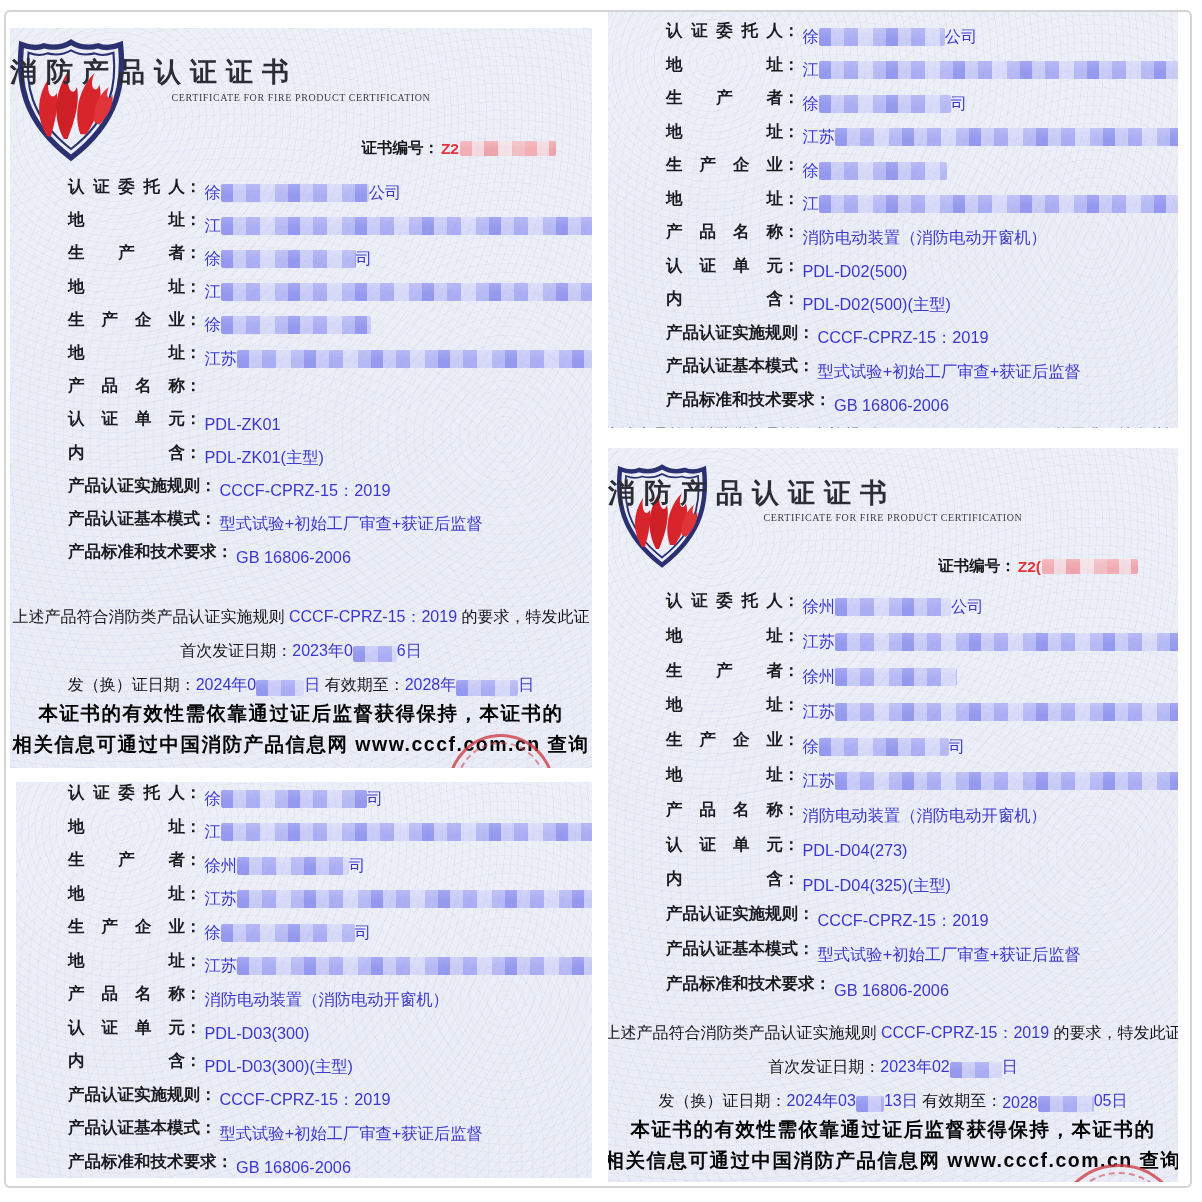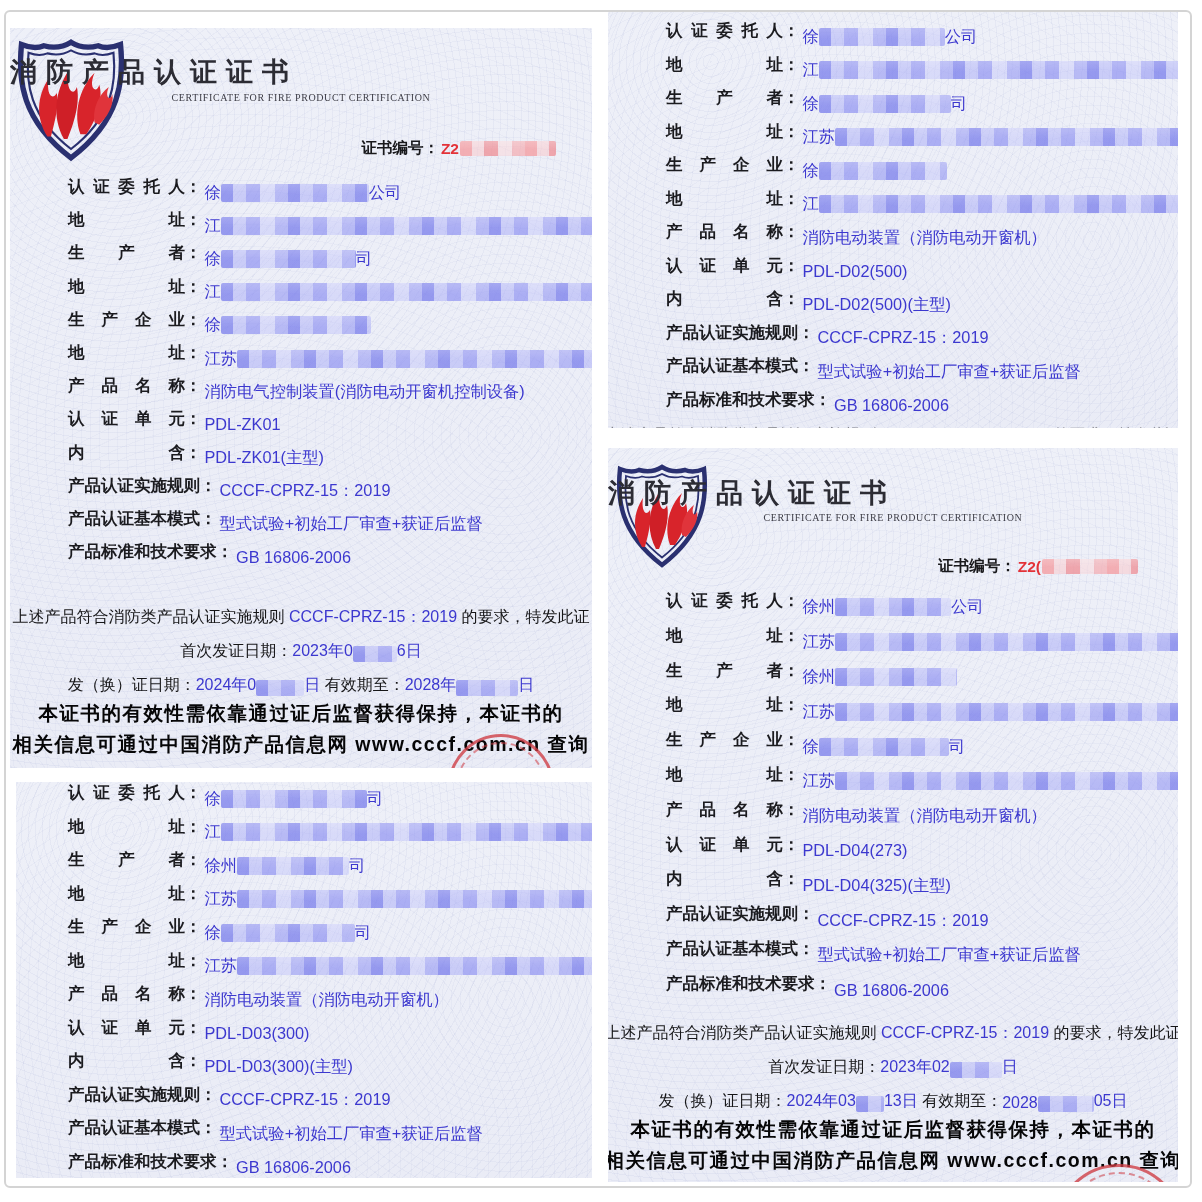--- a/index.html
+++ b/index.html
@@ -183,23 +183,20 @@
         <span class="lbl">地址</span>
         <span class="colon">：</span>
         <span class="valwrap">
           <span class="v">江苏</span>
           <span class="blur" style="width: 378px;"></span>
         </span>
       </div>
       <div class="row">
         <span class="lbl">产品名称</span>
         <span class="colon">：</span>
-        <span class="valwrap">
-          <span class="v">消防电气控制装置(消防电动开窗机控制设备)</span>
-        </span>
       </div>
       <div class="row">
         <span class="lbl">认证单元</span>
         <span class="colon">：</span>
         <span class="valwrap">
           <span class="v">PDL-ZK01</span>
         </span>
       </div>
       <div class="row">
         <span class="lbl">内含</span>

